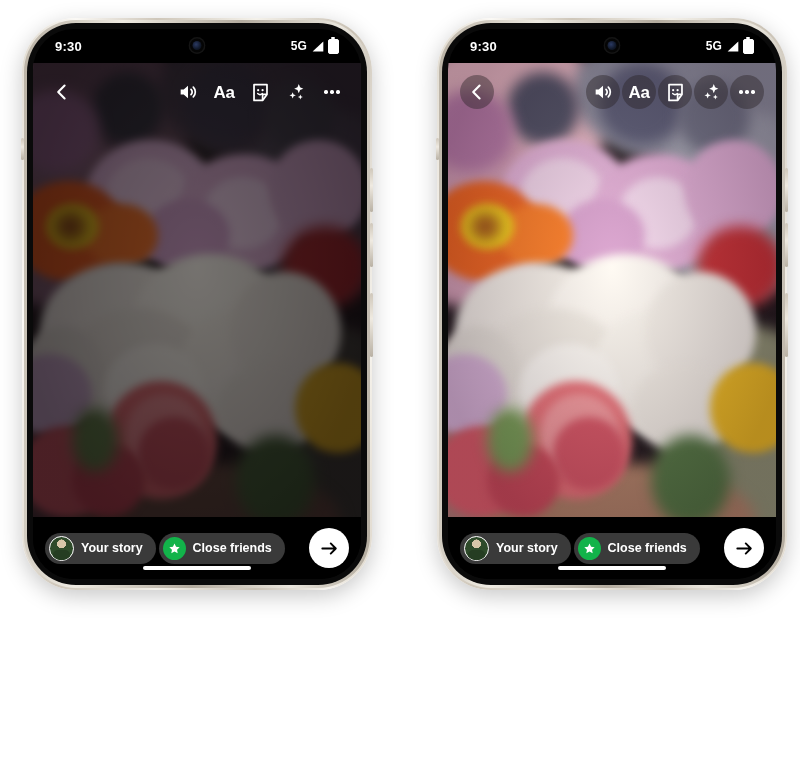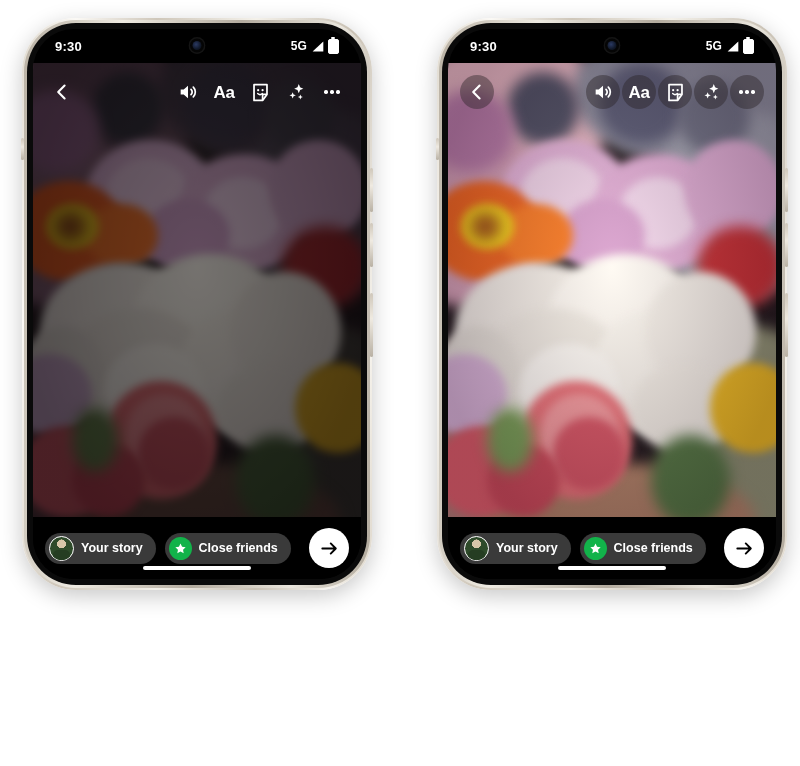--- a/index.html
+++ b/index.html
@@ -66,21 +66,21 @@
   .tb-btn{width:34px;height:34px;border-radius:50%;display:flex;align-items:center;
           justify-content:center;flex:0 0 auto;}
   .tb-btn.plated{background:rgba(40,34,36,.42);}
   .tb-spacer{flex:1 1 auto;}
   .aa{font-size:17px;font-weight:700;letter-spacing:-.3px;line-height:1;}
   .dots{display:flex;gap:2.5px;align-items:center;}
   .dots i{width:3.4px;height:3.4px;border-radius:50%;background:#fff;display:block;}
 
   
   .bottombar{position:absolute;left:0;right:0;bottom:0;height:62px;background:#000;z-index:30;
-             display:flex;align-items:center;padding:0 12px;gap:9px;}
+             display:flex;align-items:center;padding:0 12px;gap:3px;}
   .pill{height:31px;border-radius:16px;background:#3a3a3a;display:flex;align-items:center;
         gap:7px;padding:0 13px 0 4px;color:#fff;font-size:12.5px;font-weight:700;white-space:nowrap;}
   .avatar{width:23px;height:23px;border-radius:50%;border:1.6px solid #fff;flex:0 0 auto;
           background:radial-gradient(circle at 50% 30%,#d7c5a8 0 22%,#2e4a2a 23% 100%);
           position:relative;overflow:hidden;}
   .avatar b{position:absolute;left:3px;right:3px;bottom:0;height:10px;border-radius:5px 5px 0 0;background:#253d22;}
   .star-badge{width:23px;height:23px;border-radius:50%;background:#12b34a;flex:0 0 auto;
               display:flex;align-items:center;justify-content:center;}
   .sendbtn{width:40px;height:40px;border-radius:50%;background:#fff;margin-left:auto;
            display:flex;align-items:center;justify-content:center;flex:0 0 auto;}

